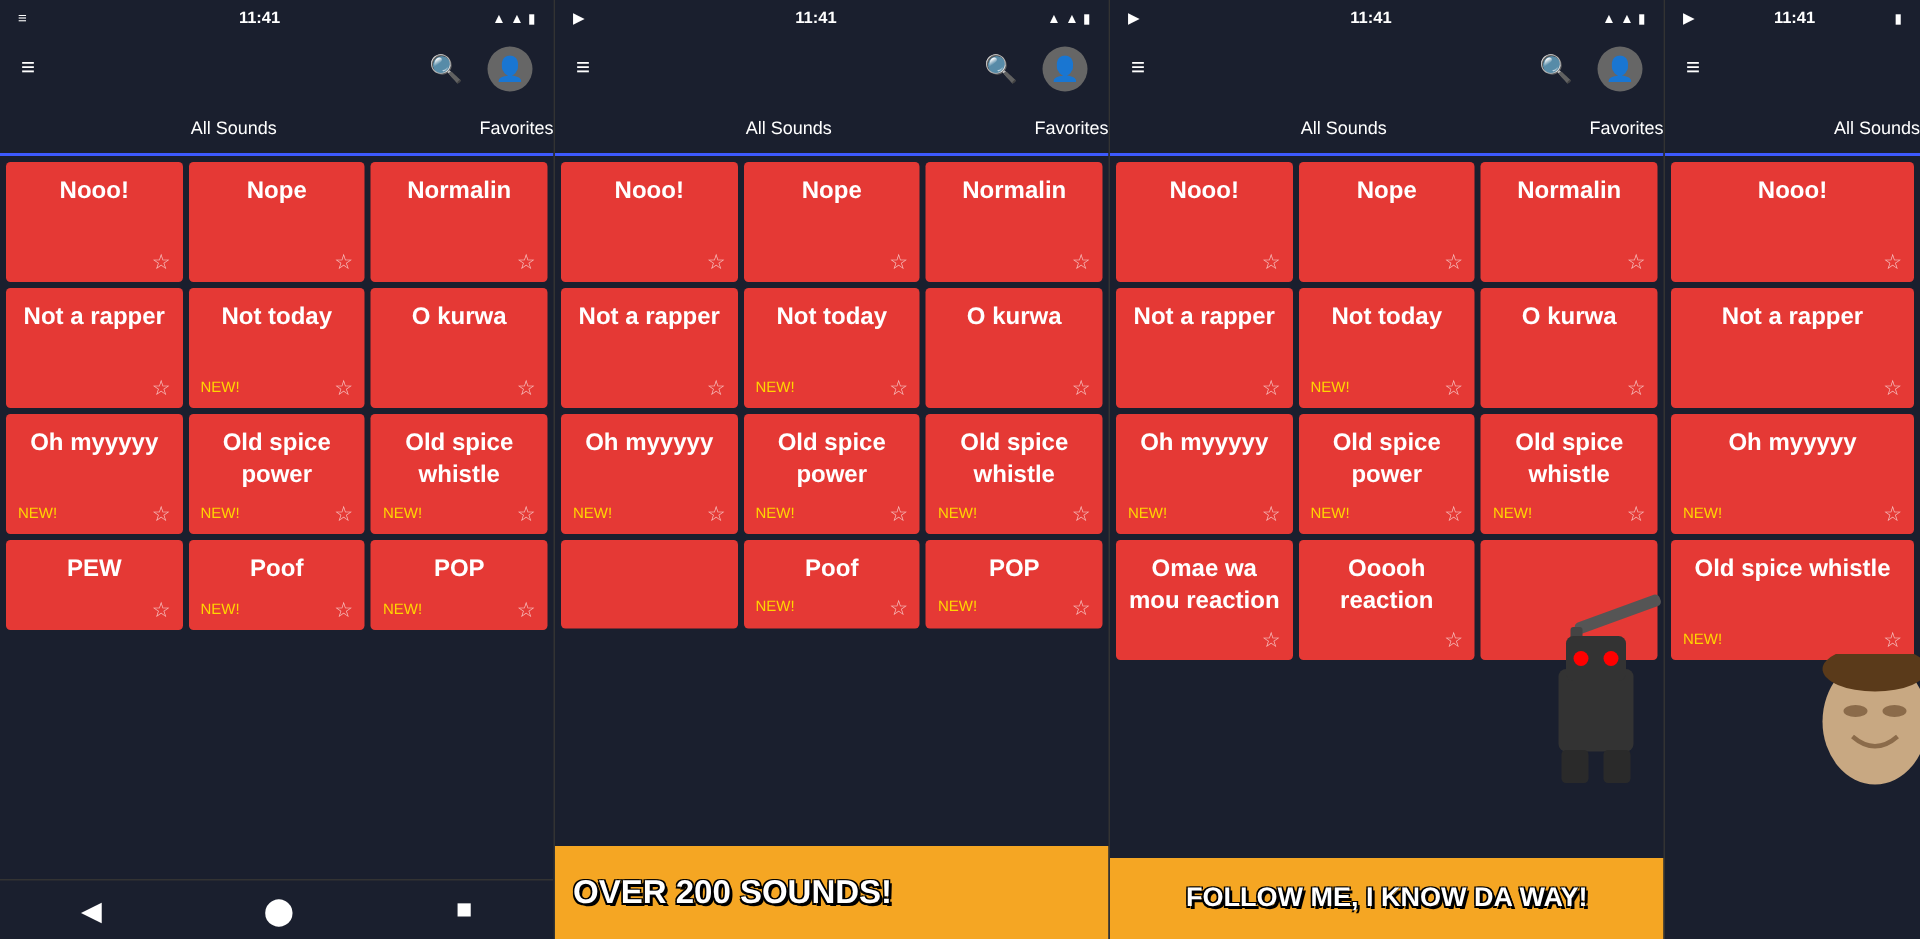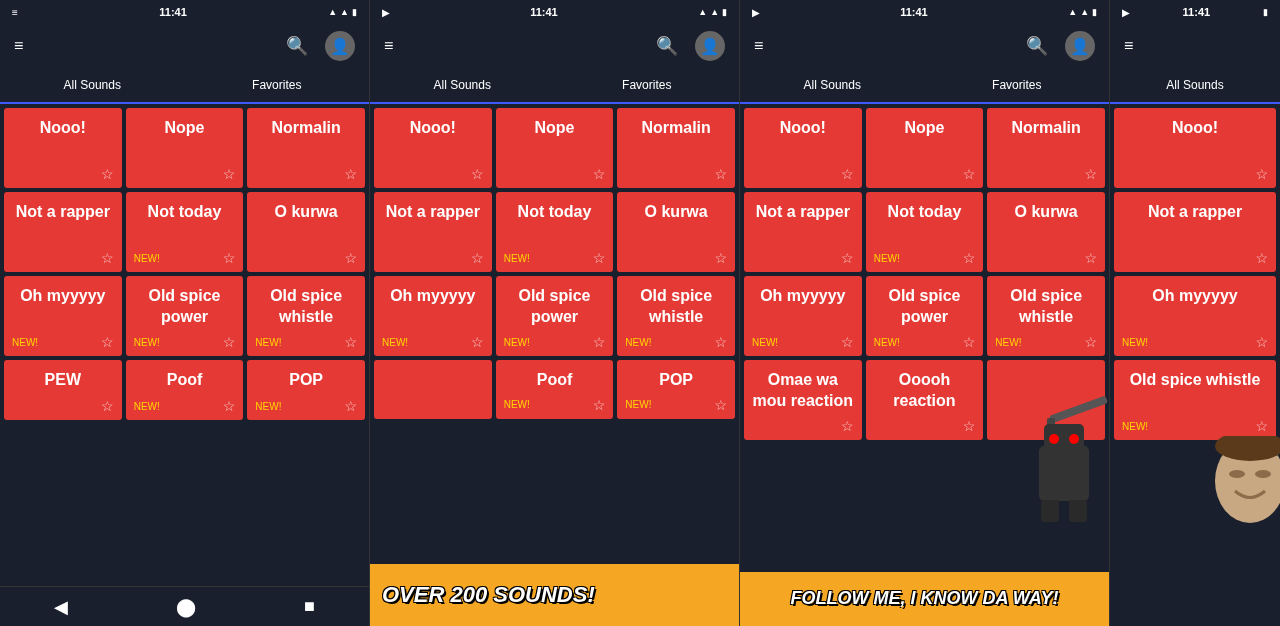--- a/index.html
+++ b/index.html
@@ -95,21 +95,21 @@
 
     .tab-bar {
       display: flex;
       background: #1a1f2e;
       border-bottom: 2px solid #3d5afe;
       flex-shrink: 0;
     }
 
     .tab {
       flex: 1;
-      text-align: center;
+      text-align: right;
       padding: 10px 0;
       color: white;
       font-size: 12px;
       font-weight: 500;
       cursor: pointer;
       position: relative;
     }
 
     .tab.active::after {
       content: '';
@@ -179,21 +179,20 @@
     }
 
     .banner-2 {
       position: absolute;
       bottom: 0;
       left: 0;
       right: 0;
       background: #f5a623;
       padding: 16px 12px;
       z-index: 10;
-      font-style: italic;
     }
 
     .nav-bar {
       background: #1a1f2e;
       height: 40px;
       display: flex;
       align-items: center;
       justify-content: space-around;
       flex-shrink: 0;
       border-top: 1px solid #333;

